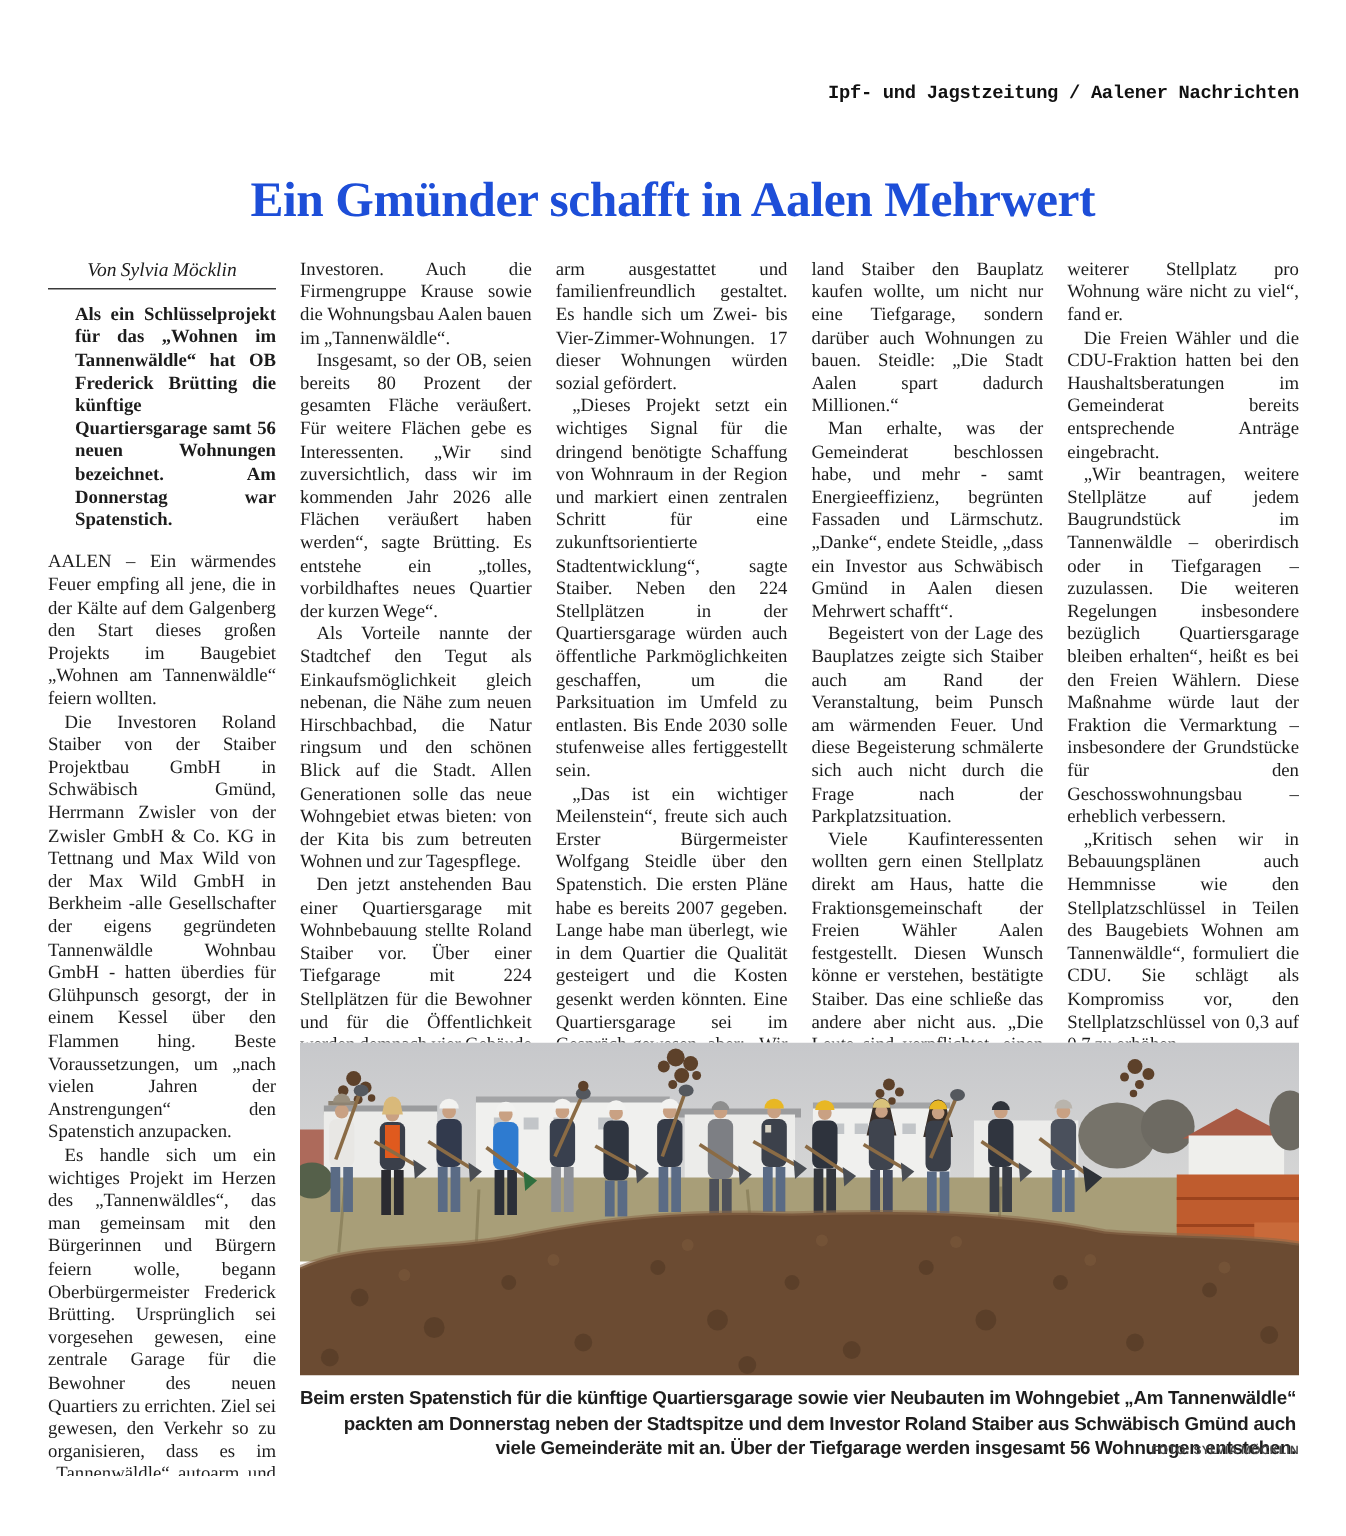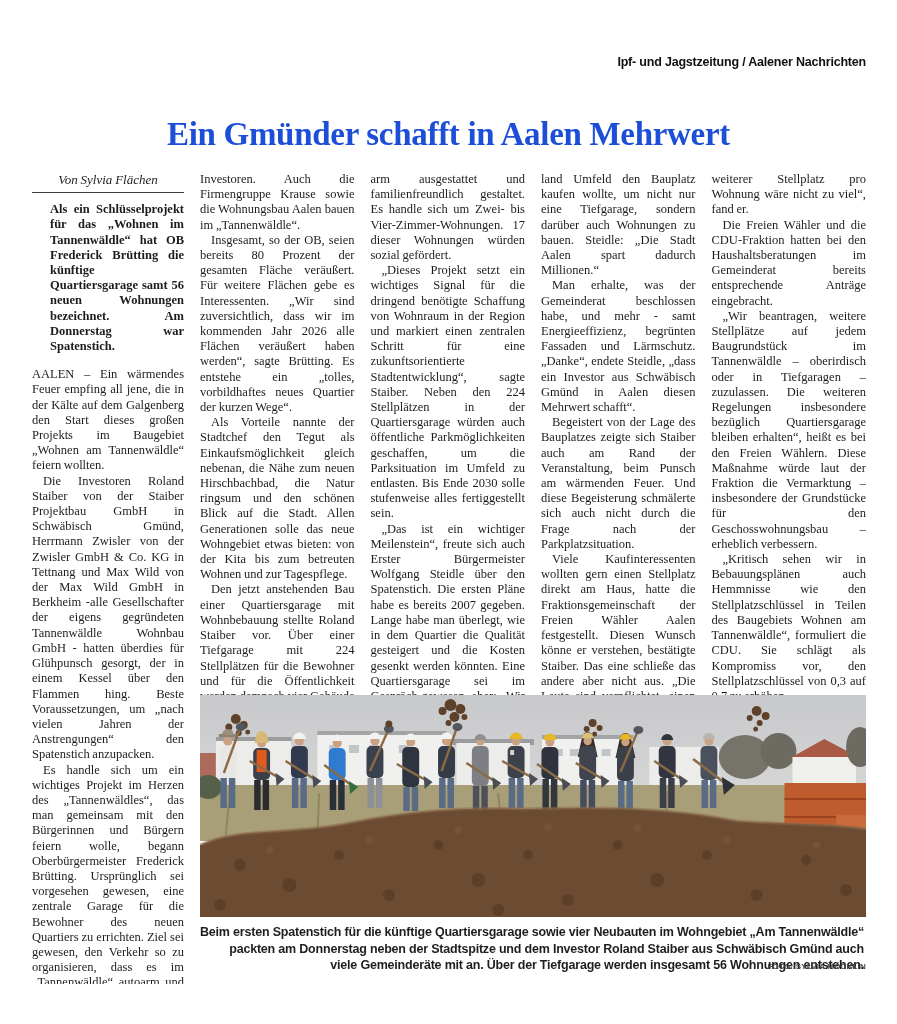--- a/index.html
+++ b/index.html
@@ -1,19 +1,19 @@
 <!DOCTYPE html>
 <html lang="de"><head>
 <meta charset="utf-8">
 <style>
   html,body{margin:0;padding:0;background:#ffffff;}
   body{width:897px;height:1024px;overflow:hidden;font-family:"Liberation Serif",serif;color:#1c1c1c;}
   .page{position:relative;width:897px;height:1024px;background:#fff;}
 
-  .masthead{position:absolute;top:55px;right:31px;text-align:right;font-family:Liberation Sans, sans-serif;color:#111;}
+  .masthead{position:absolute;top:55px;right:31px;text-align:right;font-family:Liberation Mono, monospace;color:#111;}
   .masthead .pub{font-size:12.5px;font-weight:700;letter-spacing:-0.2px;line-height:1.25;}
   .masthead .date{font-size:15.5px;font-weight:700;letter-spacing:-0.3px;line-height:1.3;}
 
   .headline{position:absolute;top:116px;left:0;width:897px;margin:0;text-align:center;
     font-family:"Liberation Serif",serif;font-weight:700;font-size:33px;letter-spacing:-0.3px;color:#1d4ed8;}
 
   .content{position:absolute;top:172px;left:32px;width:834px;display:flex;}
   .colText{font-size:12.5px;line-height:15.2px;text-align:justify;hyphens:auto;-webkit-hyphens:auto;word-spacing:-0.4px;}
   .col1{width:152px;flex:0 0 152px;margin-right:16px;height:812px;overflow:hidden;}
   .rightRegion{flex:1;min-width:0;}
@@ -38,21 +38,21 @@
 
   <header class="masthead">
     <div class="pub">Ipf- und Jagstzeitung / Aalener Nachrichten</div>
   </header>
 
   <h1 class="headline">Ein Gmünder schafft in Aalen Mehrwert</h1>
 
   <div class="content">
 
     <div class="col1 colText">
-      <div class="byline">Von Sylvia Flächen</div>
+      <div class="byline">Von Sylvia Möcklin</div>
       <p class="lead">Als ein Schlüsselprojekt für das „Wohnen im Tannenwäldle“ hat OB Frederick Brütting die künftige Quartiersgarage samt 56 neuen Wohnungen bezeichnet. Am Donnerstag war Spatenstich.</p>
       <p>AALEN – Ein wärmendes Feuer empfing all jene, die in der Kälte auf dem Galgenberg den Start dieses großen Projekts im Baugebiet „Wohnen am Tannenwäldle“ feiern wollten.</p>
       <p class="ind">Die Investoren Roland Staiber von der Staiber Projektbau GmbH in Schwäbisch Gmünd, Herrmann Zwisler von der Zwisler GmbH &amp; Co. KG in Tettnang und Max Wild von der Max Wild GmbH in Berkheim -alle Gesellschafter der eigens gegründeten Tannenwäldle Wohnbau GmbH - hatten überdies für Glühpunsch gesorgt, der in einem Kessel über den Flammen hing. Beste Voraussetzungen, um „nach vielen Jahren der Anstrengungen“ den Spatenstich anzupacken.</p>
       <p class="ind">Es handle sich um ein wichtiges Projekt im Herzen des „Tannenwäldles“, das man gemeinsam mit den Bürgerinnen und Bürgern feiern wolle, begann Oberbürgermeister Frederick Brütting. Ursprünglich sei vorgesehen gewesen, eine zentrale Garage für die Bewohner des neuen Quartiers zu errichten. Ziel sei gewesen, den Verkehr so zu organisieren, dass es im „Tannenwäldle“ autoarm und familienfreundlich zugehen könne.</p>
 
     </div>
 
     <div class="rightRegion">
       <div class="cols4 colText">
         <div class="col">
@@ -60,21 +60,21 @@
           <p class="ind">Insgesamt, so der OB, seien bereits 80 Prozent der gesamten Fläche veräußert. Für weitere Flächen gebe es Interessenten. „Wir sind zuversichtlich, dass wir im kommenden Jahr 2026 alle Flächen veräußert haben werden“, sagte Brütting. Es entstehe ein „tolles, vorbildhaftes neues Quartier der kurzen Wege“.</p>
           <p class="ind">Als Vorteile nannte der Stadtchef den Tegut als Einkaufsmöglichkeit gleich nebenan, die Nähe zum neuen Hirschbachbad, die Natur ringsum und den schönen Blick auf die Stadt. Allen Generationen solle das neue Wohngebiet etwas bieten: von der Kita bis zum betreuten Wohnen und zur Tagespflege.</p>
           <p class="ind">Den jetzt anstehenden Bau einer Quartiersgarage mit Wohnbebauung stellte Roland Staiber vor. Über einer Tiefgarage mit 224 Stellplätzen für die Bewohner und für die Öffentlichkeit werden demnach vier Gebäude errichtet. Die insgesamt 56 Wohnungen darin würden energieeffizient gebaut, barriere-</p>
         </div>
         <div class="col">
           <p>arm ausgestattet und familienfreundlich gestaltet. Es handle sich um Zwei- bis Vier-Zimmer-Wohnungen. 17 dieser Wohnungen würden sozial gefördert.</p>
           <p class="ind">„Dieses Projekt setzt ein wichtiges Signal für die dringend benötigte Schaffung von Wohnraum in der Region und markiert einen zentralen Schritt für eine zukunftsorientierte Stadtentwicklung“, sagte Staiber. Neben den 224 Stellplätzen in der Quartiersgarage würden auch öffentliche Parkmöglichkeiten geschaffen, um die Parksituation im Umfeld zu entlasten. Bis Ende 2030 solle stufenweise alles fertiggestellt sein.</p>
           <p class="ind">„Das ist ein wichtiger Meilenstein“, freute sich auch Erster Bürgermeister Wolfgang Steidle über den Spatenstich. Die ersten Pläne habe es bereits 2007 gegeben. Lange habe man überlegt, wie in dem Quartier die Qualität gesteigert und die Kosten gesenkt werden könnten. Eine Quartiersgarage sei im Gespräch gewesen, aber: „Wir waren verdutzt, was das kostet.“ Es sei „ein Geschenk des Himmels“ gewesen, als Ro-</p>
         </div>
         <div class="col">
-          <p>land Umfeld den Bauplatz kaufen wollte, um nicht nur eine Tiefgarage, sondern darüber auch Wohnungen zu bauen. Steidle: „Die Stadt Aalen spart dadurch Millionen.“</p>
+          <p>land Staiber den Bauplatz kaufen wollte, um nicht nur eine Tiefgarage, sondern darüber auch Wohnungen zu bauen. Steidle: „Die Stadt Aalen spart dadurch Millionen.“</p>
           <p class="ind">Man erhalte, was der Gemeinderat beschlossen habe, und mehr - samt Energieeffizienz, begrünten Fassaden und Lärmschutz. „Danke“, endete Steidle, „dass ein Investor aus Schwäbisch Gmünd in Aalen diesen Mehrwert schafft“.</p>
           <p class="ind">Begeistert von der Lage des Bauplatzes zeigte sich Staiber auch am Rand der Veranstaltung, beim Punsch am wärmenden Feuer. Und diese Begeisterung schmälerte sich auch nicht durch die Frage nach der Parkplatzsituation.</p>
           <p class="ind">Viele Kaufinteressenten wollten gern einen Stellplatz direkt am Haus, hatte die Fraktionsgemeinschaft der Freien Wähler Aalen festgestellt. Diesen Wunsch könne er verstehen, bestätigte Staiber. Das eine schließe das andere aber nicht aus. „Die Leute sind verpflichtet, einen Stellplatz in der Quartiersgarage zu erwerben“, so der Investor. Aber die meisten Familien besäßen heute zwei Autos. „Ein</p>
         </div>
         <div class="col">
           <p>weiterer Stellplatz pro Wohnung wäre nicht zu viel“, fand er.</p>
           <p class="ind">Die Freien Wähler und die CDU-Fraktion hatten bei den Haushaltsberatungen im Gemeinderat bereits entsprechende Anträge eingebracht.</p>
           <p class="ind">„Wir beantragen, weitere Stellplätze auf jedem Baugrundstück im Tannenwäldle – oberirdisch oder in Tiefgaragen – zuzulassen. Die weiteren Regelungen insbesondere bezüglich Quartiersgarage bleiben erhalten“, heißt es bei den Freien Wählern. Diese Maßnahme würde laut der Fraktion die Vermarktung – insbesondere der Grundstücke für den Geschosswohnungsbau – erheblich verbessern.</p>
           <p class="ind">„Kritisch sehen wir in Bebauungsplänen auch Hemmnisse wie den Stellplatzschlüssel in Teilen des Baugebiets Wohnen am Tannenwäldle“, formuliert die CDU. Sie schlägt als Kompromiss vor, den Stellplatzschlüssel von 0,3 auf 0,7 zu erhöhen.</p>
 

